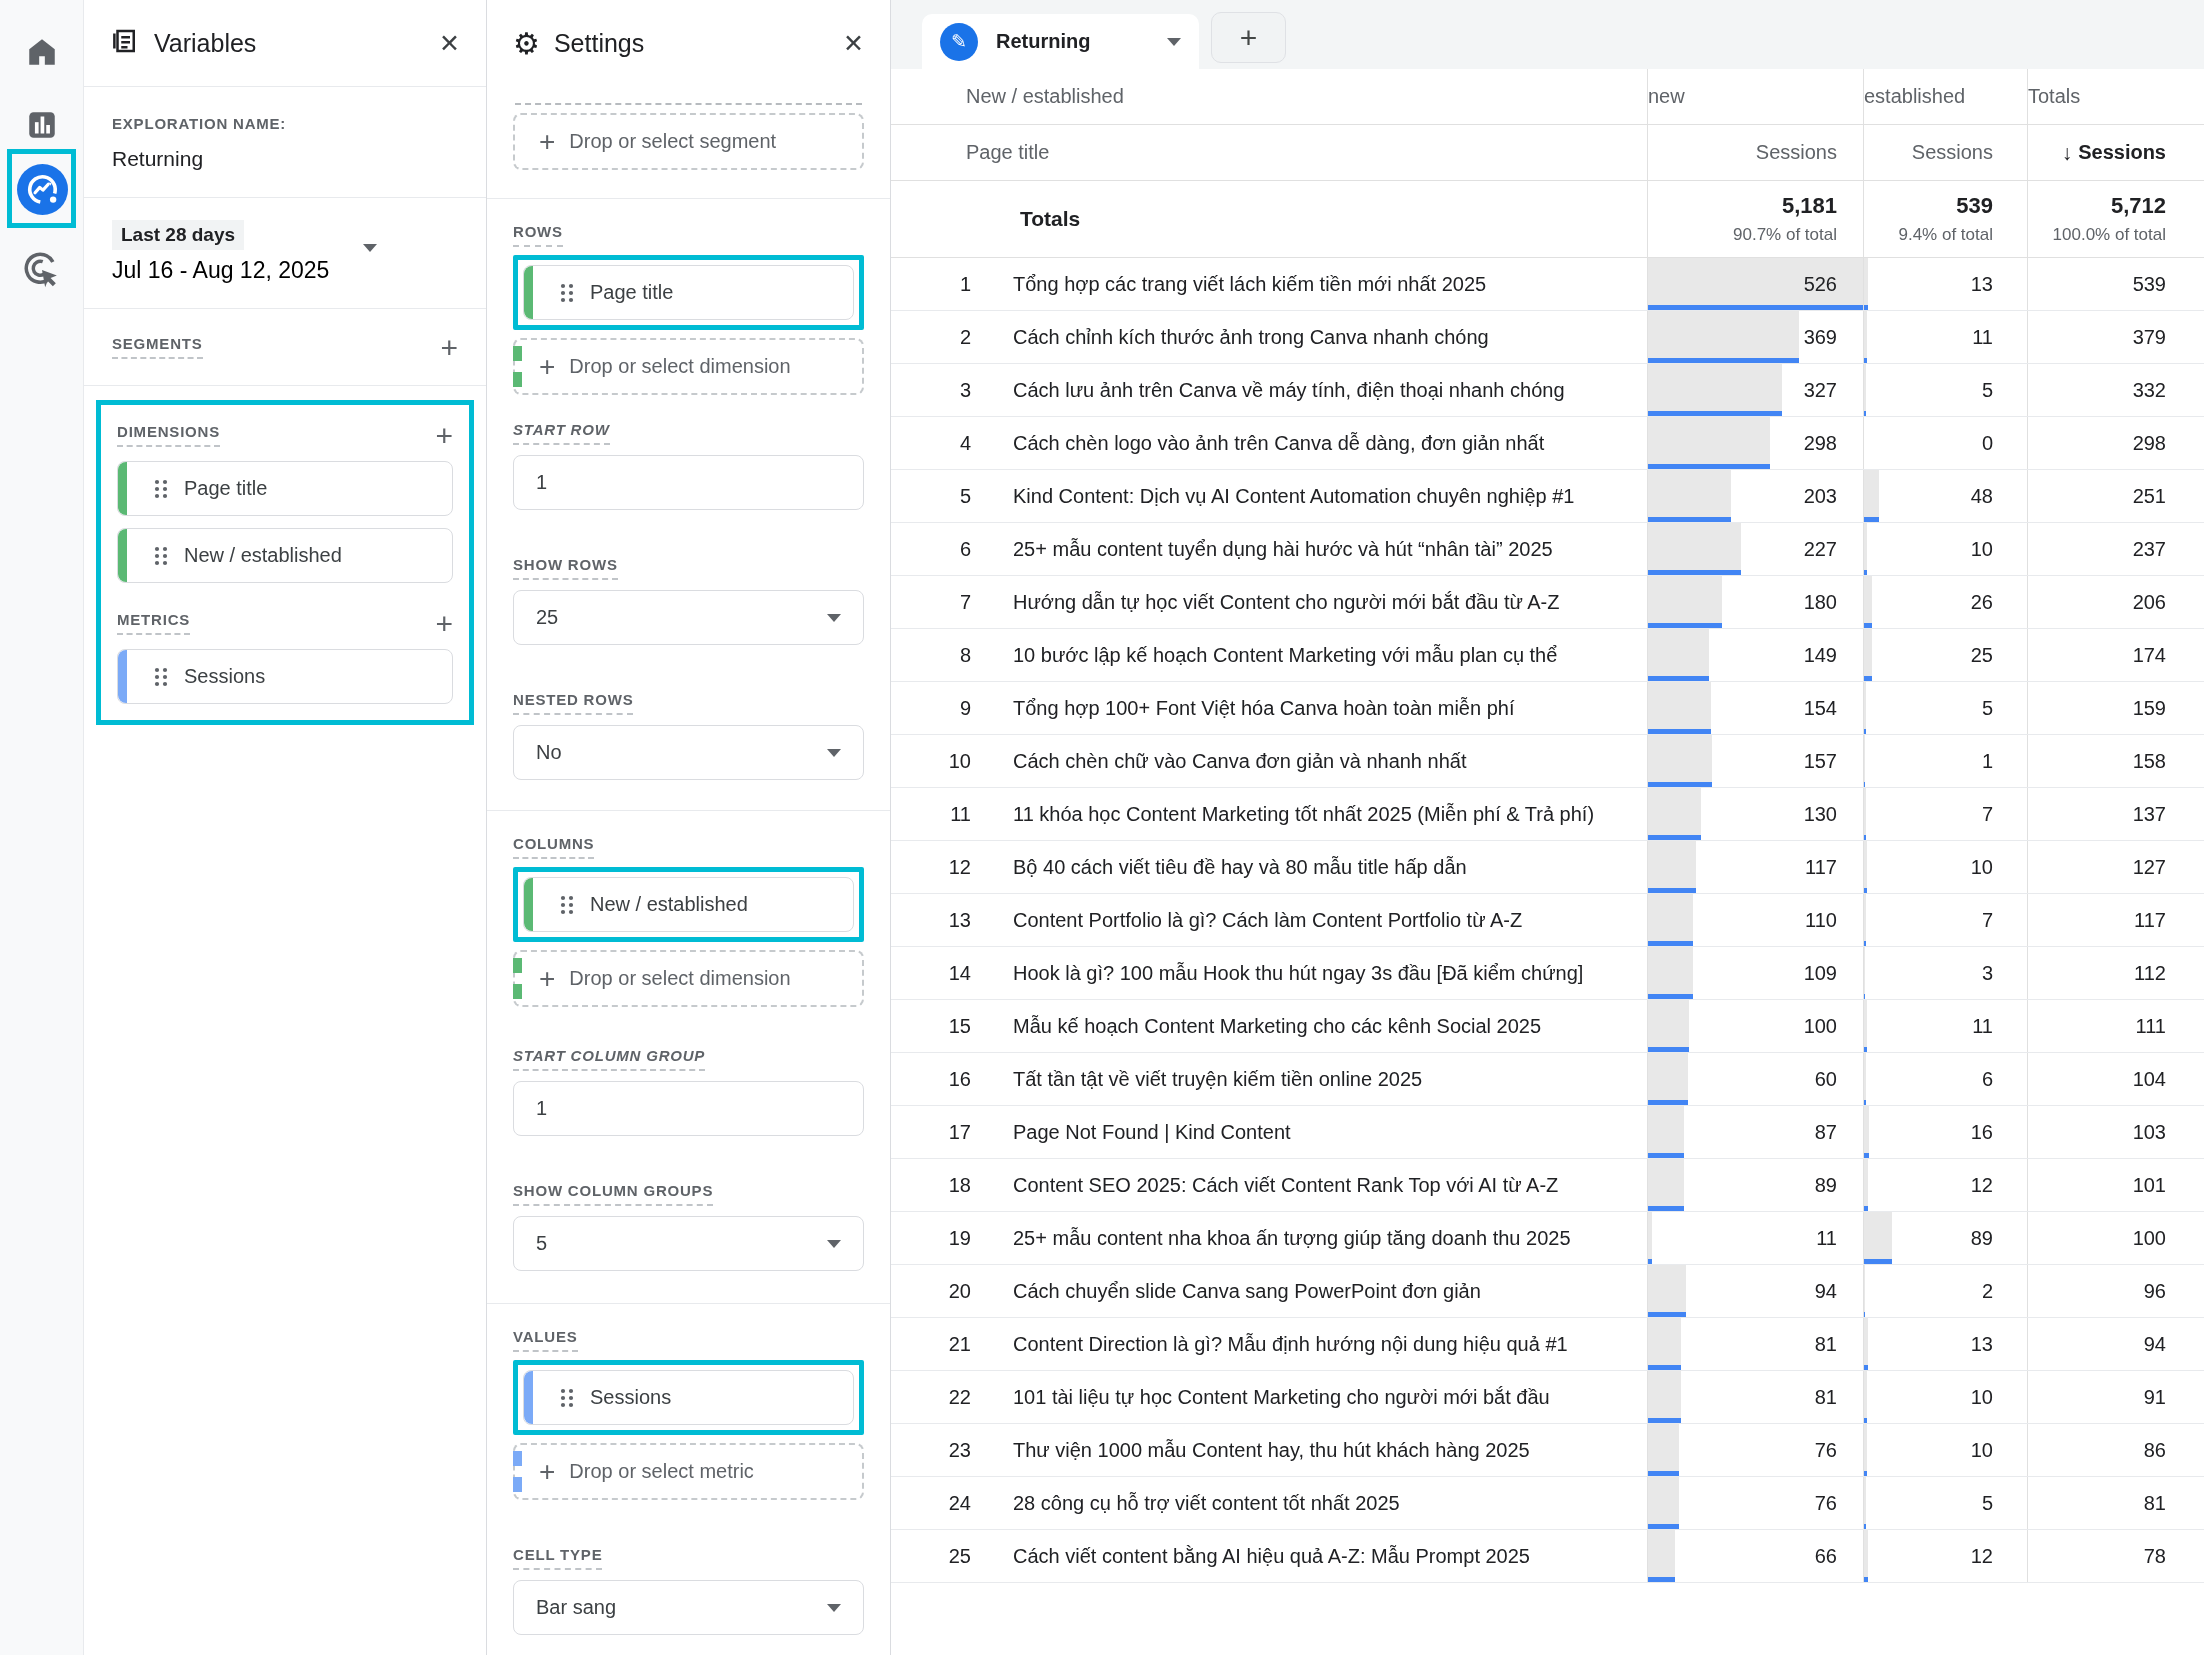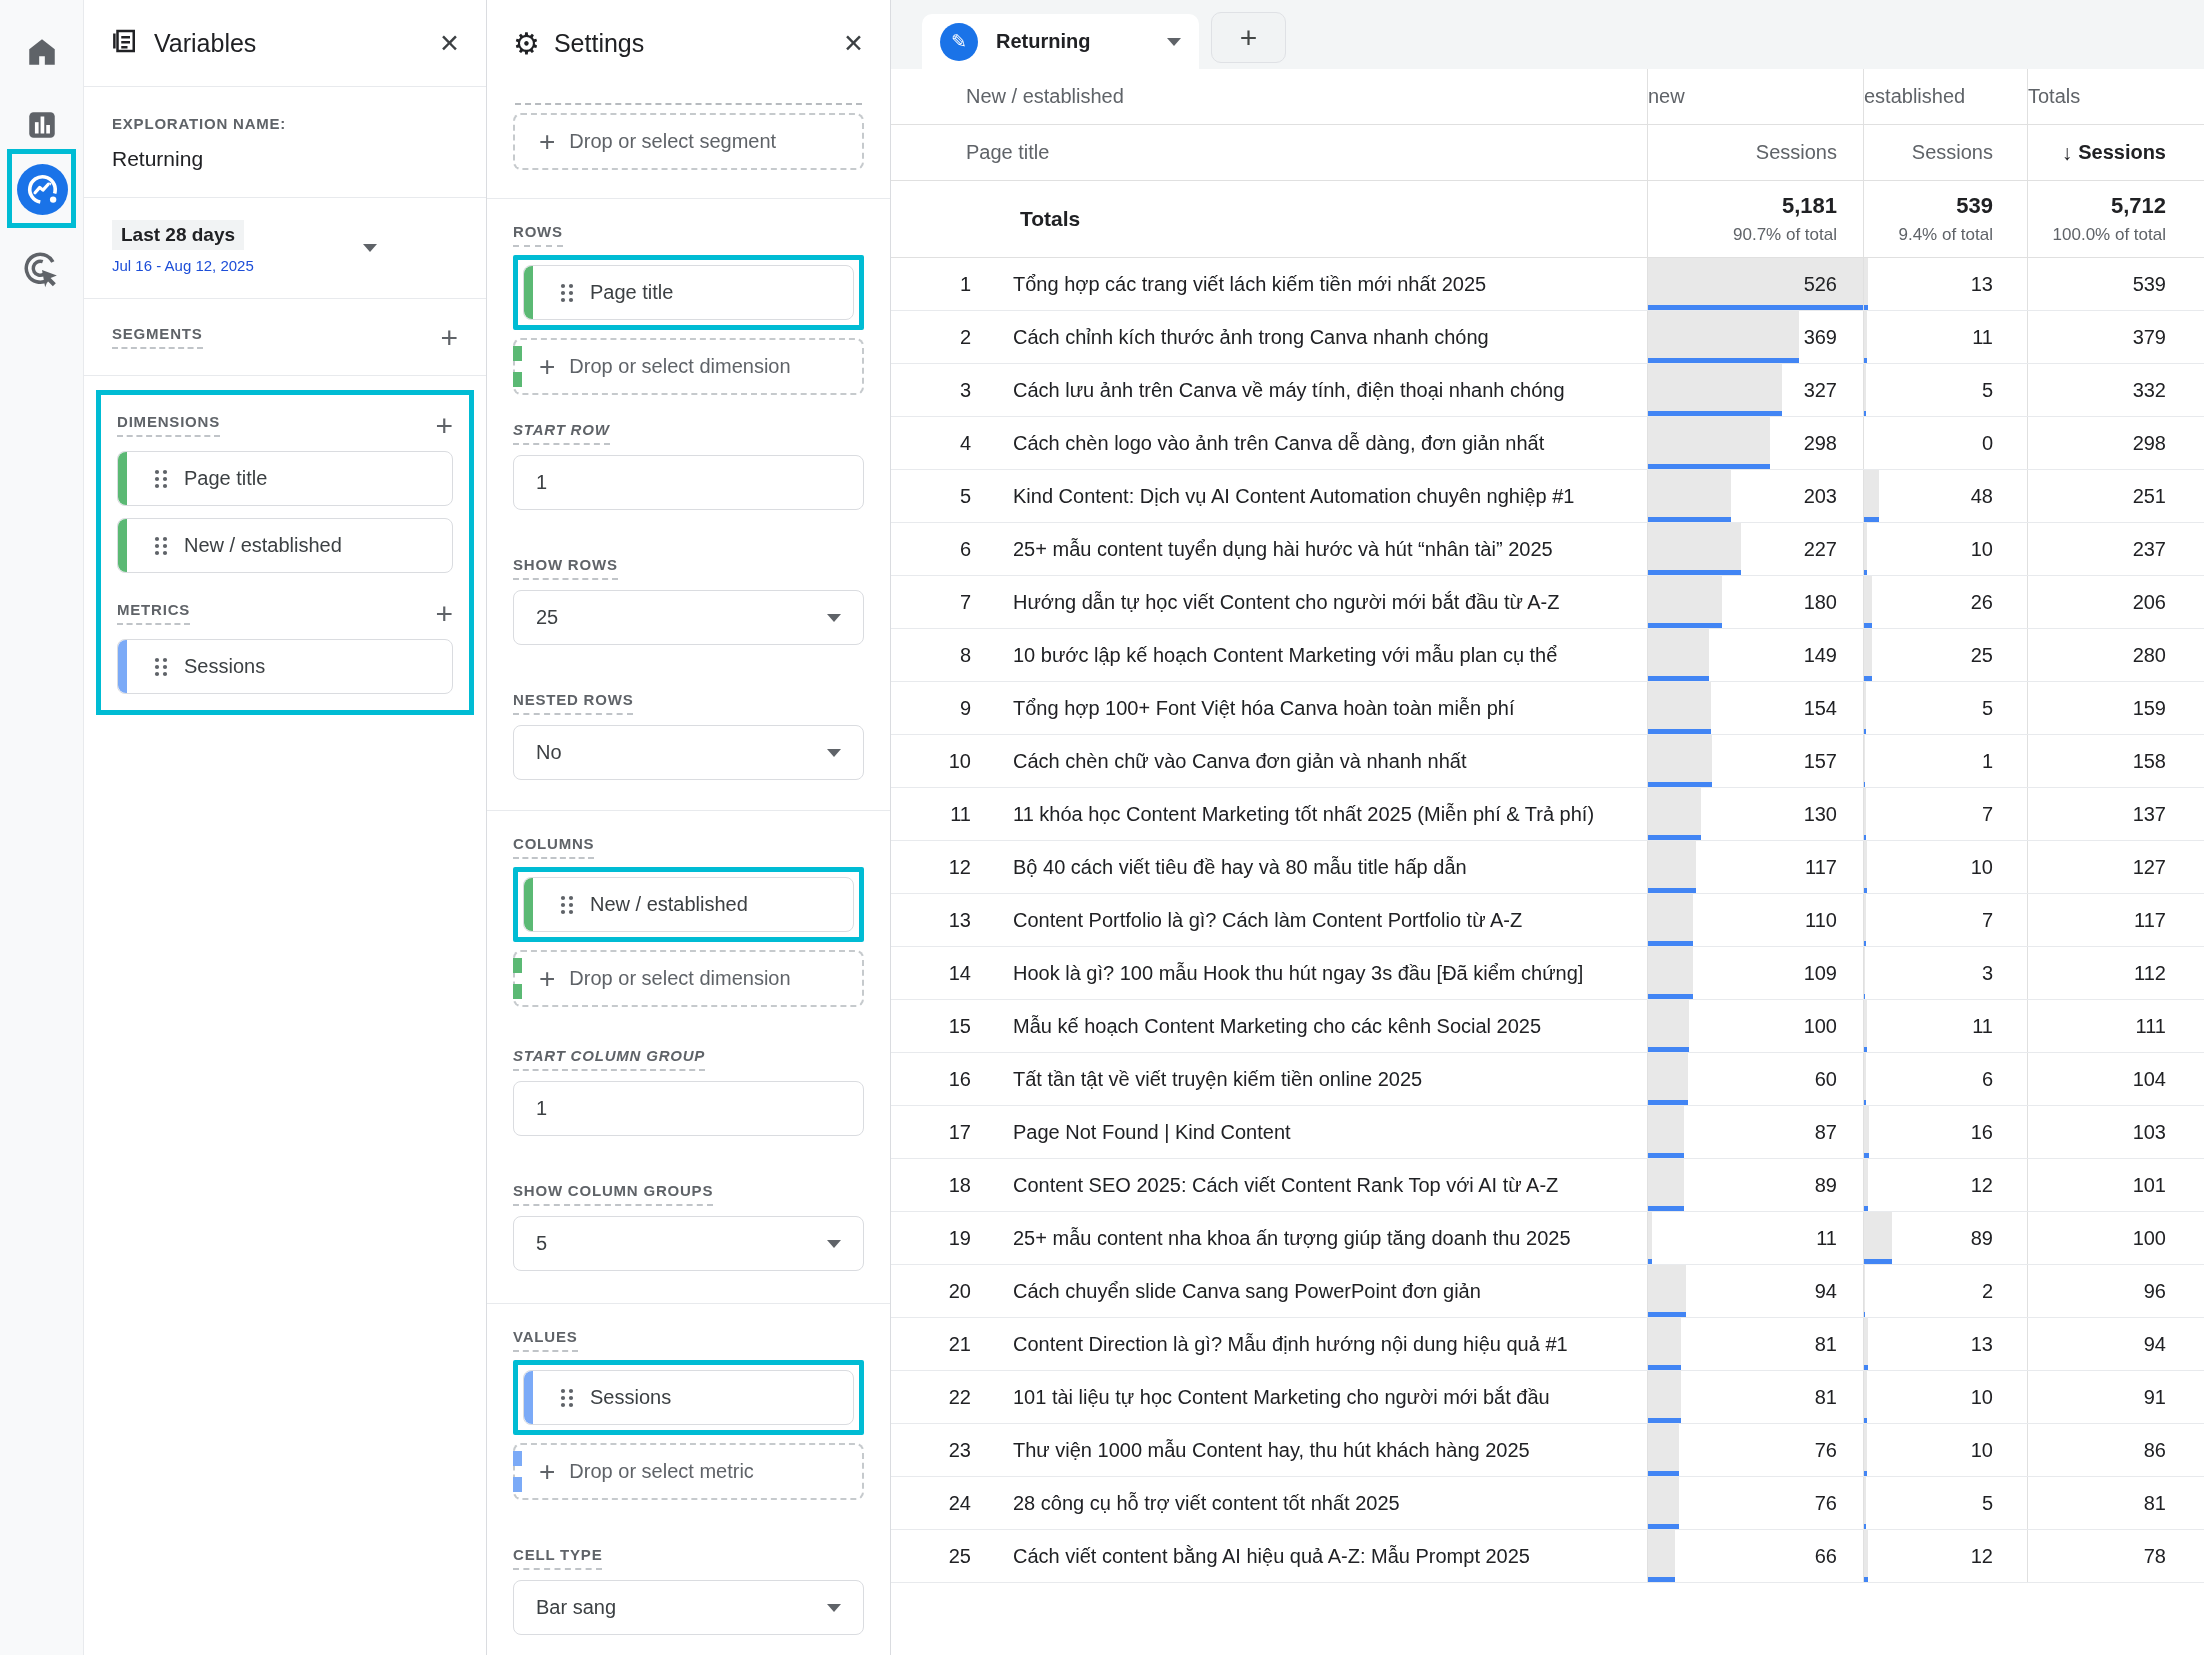--- a/index.html
+++ b/index.html
@@ -28,21 +28,21 @@
   .variables .phead{border-bottom:1px solid var(--soft);}
   .vblock{padding:0 28px;}
   .divider{border-bottom:1px solid var(--soft);}
   .lbl{display:inline-block; font-size:15px; font-weight:600; letter-spacing:0.8px; color:var(--gray);
        border-bottom:2px dashed #c0c4c8; padding-bottom:5px;}
   .secrow{display:flex; align-items:flex-start; justify-content:space-between;}
   .plus{font-size:30px; font-weight:300; color:var(--gray); line-height:26px; cursor:pointer;}
 
   .exp-name{font-size:21px; color:var(--txt); margin-top:10px;}
   .date-chip{display:inline-block; background:#f1f3f4; font-size:19px; font-weight:700; padding:4px 9px; color:var(--txt);}
-  .date-range{font-size:15px; color:#1d4ed8; margin-top:7px;}
+  .date-range{font-size:23px; color:#000000; margin-top:7px;}
   .caret{width:0; height:0; border-left:7px solid transparent; border-right:7px solid transparent; border-top:8px solid var(--gray);}
 
   .chip{position:relative; height:55px; border:1px solid var(--border); border-radius:8px; background:#fff;
         display:flex; align-items:center; padding-left:36px; font-size:20px; color:#3c4043;}
   .chip .strip{position:absolute; left:0; top:0; bottom:0; width:9px; border-radius:8px 0 0 8px;}
   .strip.green{background:var(--dimgreen);}
   .strip.blue{background:var(--metblue);}
   .dots{margin-right:16px; flex:0 0 auto;}
 
   .chip-hl{border:5px solid var(--cyan); padding:5px; border-radius:2px;}
@@ -512,21 +512,21 @@
             <div class="cell c-title">10 bước lập kế hoạch Content Marketing với mẫu plan cụ thể</div>
             <div class="cell c-metric vline">
               <div class="bar" style="width:28.33%"></div>
               <span class="v">149</span>
             </div>
             <div class="cell c-metric est vline">
               <div class="bar" style="width:4.75%"></div>
               <span class="v">25</span>
             </div>
             <div class="cell c-total">
-              <span class="v">280</span>
+              <span class="v">174</span>
             </div>
           </div>
           <div class="grow trow">
             <div class="cell c-num">9</div>
             <div class="cell c-title">Tổng hợp 100+ Font Việt hóa Canva hoàn toàn miễn phí</div>
             <div class="cell c-metric vline">
               <div class="bar" style="width:29.28%"></div>
               <span class="v">154</span>
             </div>
             <div class="cell c-metric est vline">

